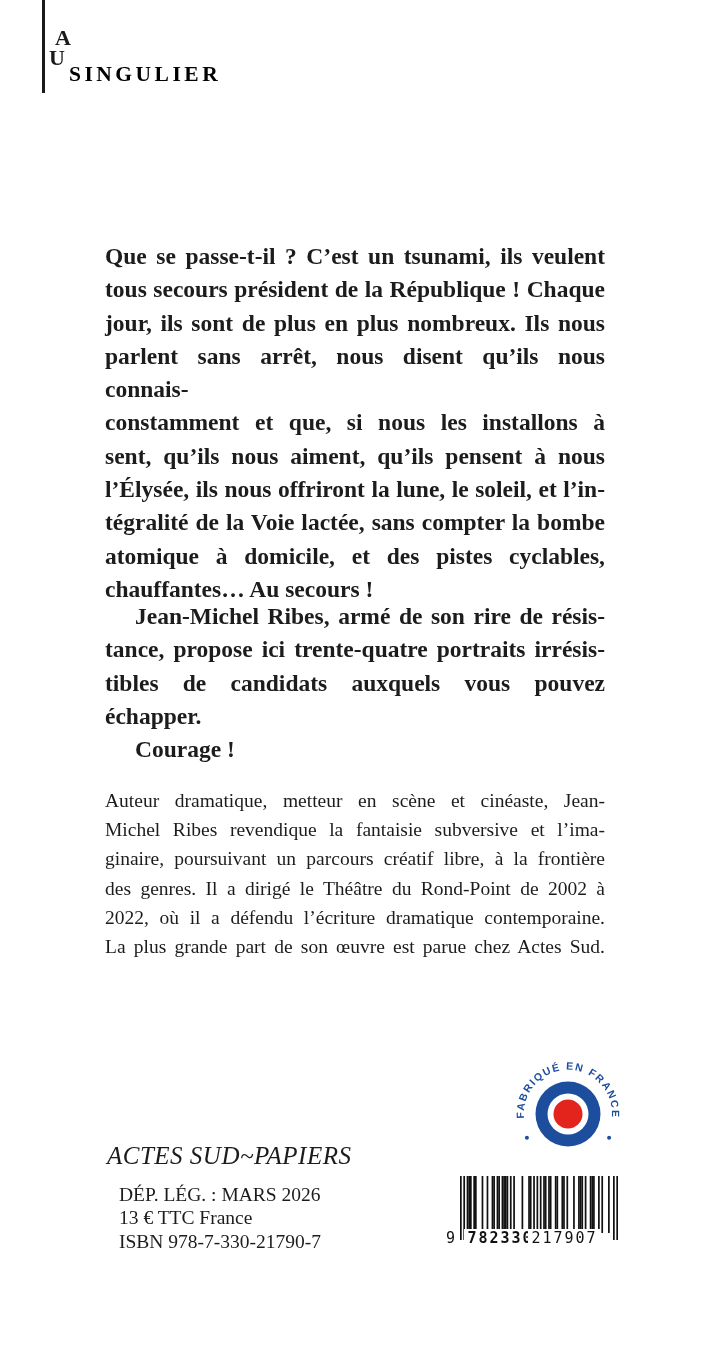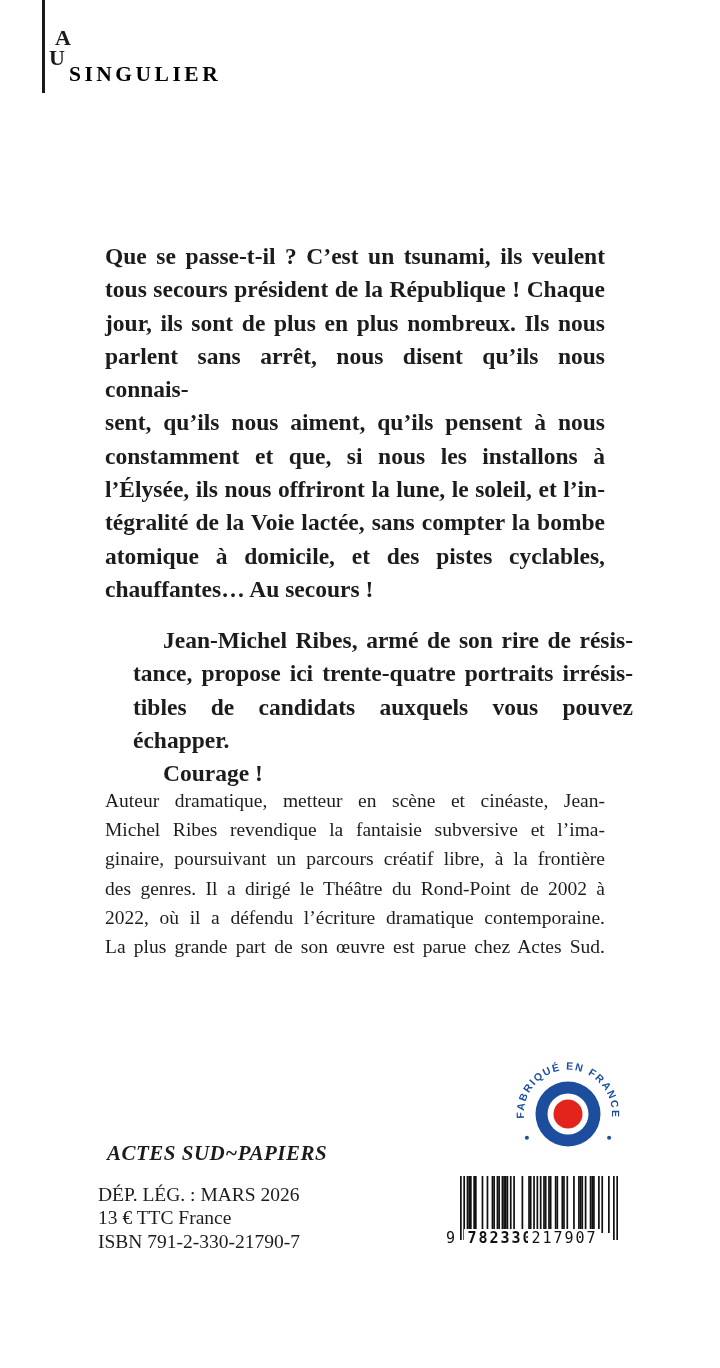--- a/index.html
+++ b/index.html
@@ -13,29 +13,29 @@
   
   .rule{left:42px;top:0;width:3px;height:93px;background:#1a1a1a;}
   .mark-letter{font-weight:bold;font-size:22px;line-height:1;color:#1a1a1a;}
   .mark-a{left:55px;top:27px;}
   .mark-u{left:49px;top:47px;}
   .mark-name{left:69px;top:64px;font-weight:bold;font-size:21.5px;letter-spacing:3.5px;line-height:1;color:#000000;}
 
   
   .body-block{left:105px;width:500px;font-size:23.5px;line-height:33.3px;font-weight:bold;}
   #para1{top:240px;}
-  #para2{top:624px;margin-left:28px;}
+  #para2{top:600px;}
   .bio{left:105px;width:500px;top:786px;font-size:19.5px;line-height:29.2px;font-weight:normal;}
   .tline{white-space:normal;}
   .tline.just{text-align:justify;text-align-last:justify;}
   .tline.ind{text-indent:30px;}
 
   
-  .publisher{left:107px;top:1142px;font-style:italic;font-size:21px;letter-spacing:0.5px;line-height:1.1;font-weight:bold;}
-  .legal{left:98px;top:1183px;font-size:19.5px;line-height:23.4px;}
+  .publisher{left:107px;top:1142px;font-style:italic;font-size:25px;letter-spacing:0.5px;line-height:1.1;}
+  .legal{left:119px;top:1183px;font-size:19.5px;line-height:23.4px;}
 
   
   .badge{left:512px;top:1058px;}
   .badge text{font-family:"Liberation Sans",sans-serif;font-weight:bold;font-size:10.5px;letter-spacing:1.6px;}
 
   
   .barcode{left:443px;top:1176px;width:177px;height:84px;}
   #bars{position:absolute;left:17px;top:0;}
   .bc-digit{
     position:absolute;top:53px;height:18px;line-height:18px;background:#ffffff;
@@ -51,22 +51,22 @@
   <div class="abs rule"></div>
   <div class="abs mark-letter mark-a">A</div>
   <div class="abs mark-letter mark-u">U</div>
   <div class="abs mark-name">SINGULIER</div>
 
   <div id="para1" class="abs body-block">
       <div class="tline just">Que se passe-t-il ? C’est un tsunami, ils veulent</div>
       <div class="tline just">tous secours président de la République ! Chaque</div>
       <div class="tline just">jour, ils sont de plus en plus nombreux. Ils nous</div>
       <div class="tline just">parlent sans arrêt, nous disent qu’ils nous connais-</div>
+      <div class="tline just">constamment et que, si nous les installons à</div>
       <div class="tline just">sent, qu’ils nous aiment, qu’ils pensent à nous</div>
-      <div class="tline just">constamment et que, si nous les installons à</div>
       <div class="tline just">l’Élysée, ils nous offriront la lune, le soleil, et l’in-</div>
       <div class="tline just">tégralité de la Voie lactée, sans compter la bombe</div>
       <div class="tline just">atomique à domicile, et des pistes cyclables,</div>
       <div class="tline">chauffantes… Au secours !</div>
     </div>
   <div id="para2" class="abs body-block">
       <div class="tline just ind">Jean-Michel Ribes, armé de son rire de résis-</div>
       <div class="tline just">tance, propose ici trente-quatre portraits irrésis-</div>
       <div class="tline just">tibles de candidats auxquels vous pouvez échapper.</div>
       <div class="tline ind">Courage !</div>
@@ -78,21 +78,21 @@
       <div class="tline just">ginaire, poursuivant un parcours créatif libre, à la frontière</div>
       <div class="tline just">des genres. Il a dirigé le Théâtre du Rond-Point de 2002 à</div>
       <div class="tline just">2022, où il a défendu l’écriture dramatique contemporaine.</div>
       <div class="tline just">La plus grande part de son œuvre est parue chez Actes Sud.</div>
     </div>
 
   <div class="abs publisher">ACTES SUD~PAPIERS</div>
   <div class="abs legal">
     <div>DÉP. LÉG. : MARS 2026</div>
     <div>13 € TTC France</div>
-    <div>ISBN 791-2-330-21790-7</div>
+    <div>ISBN 978-7-330-21790-7</div>
   </div>
 
   <svg class="abs badge" width="112" height="112" viewBox="0 0 112 112">
     <defs>
       <path id="arcpath" d="M 12.7 63.6 A 44 44 0 1 1 99.3 63.6" fill="none"></path>
     </defs>
     <circle cx="56" cy="56" r="32.5" fill="#1d4e9e"></circle>
     <circle cx="56" cy="56" r="20.5" fill="#ffffff"></circle>
     <circle cx="56" cy="56" r="14.5" fill="#e2241d"></circle>
     <circle cx="14.9" cy="79.8" r="2" fill="#1d4e9e"></circle>

